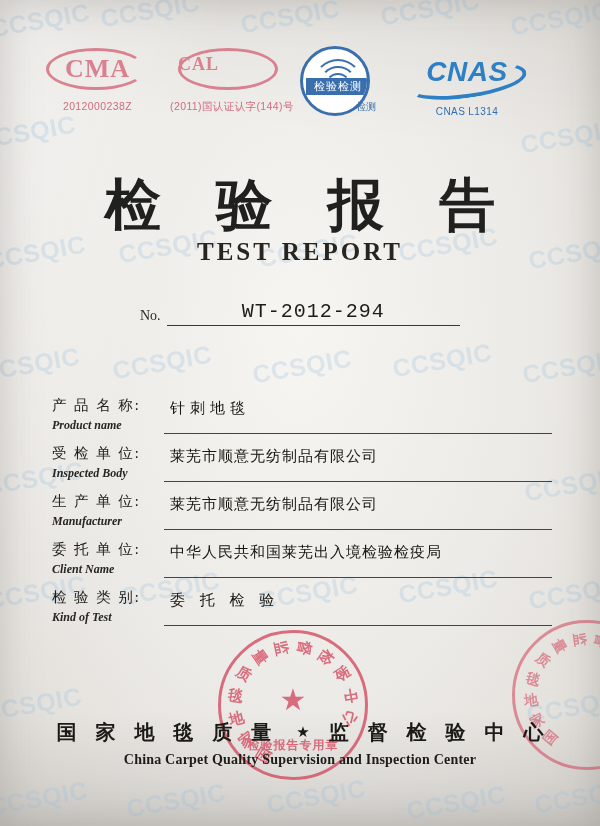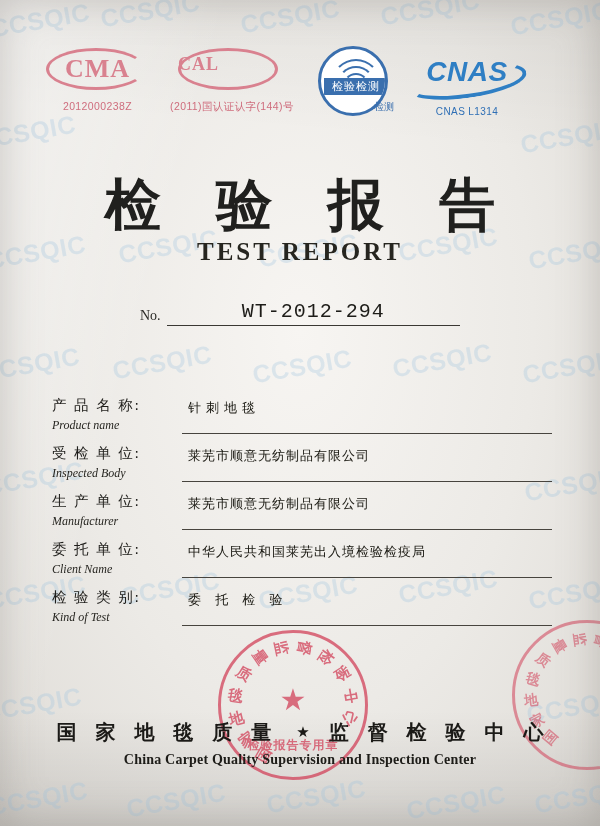--- a/index.html
+++ b/index.html
@@ -134,21 +134,21 @@
     width: 104px;
     text-align: left;
     font-family: "Liberation Serif", serif;
     font-weight: bold;
     font-size: 18px;
     color: #d9818f;
     letter-spacing: 1px;
   }
 
   
-  #mark-ciq { left: 298px; top: -2px; width: 110px; }
+  #mark-ciq { left: 280px; top: -2px; width: 110px; }
   .ciq-box {
     position: relative;
     width: 70px; height: 70px;
     margin: 0 auto;
   }
   .ciq-circle {
     position: absolute;
     inset: 0;
     border: 3px solid #3a6fae;
     border-radius: 50%;
@@ -303,35 +303,35 @@
   .label-cn {
     font-family: "DejaVu Sans", sans-serif;
     font-size: 14.5px;
     color: #1f1e1b;
     letter-spacing: 1.5px;
     white-space: nowrap;
   }
   .label-en {
     font-family: "Liberation Serif", serif;
     font-style: italic;
-    font-weight: normal;
+    font-weight: bold;
     font-size: 12px;
     color: #262520;
     margin-top: 3px;
     white-space: nowrap;
   }
   .field-value {
     position: absolute;
-    left: 130px;
+    left: 112px;
     right: 0;
     top: 0;
     height: 38px;
     border-bottom: 1.2px solid #47443e;
     font-family: "DejaVu Sans", sans-serif;
-    font-size: 13px;
+    font-size: 15px;
     color: #17160f;
     letter-spacing: 1px;
     padding: 3px 0 0 6px;
     box-sizing: border-box;
     white-space: nowrap;
   }
   .field-value.spaced {
     letter-spacing: 5px;
   }
 

